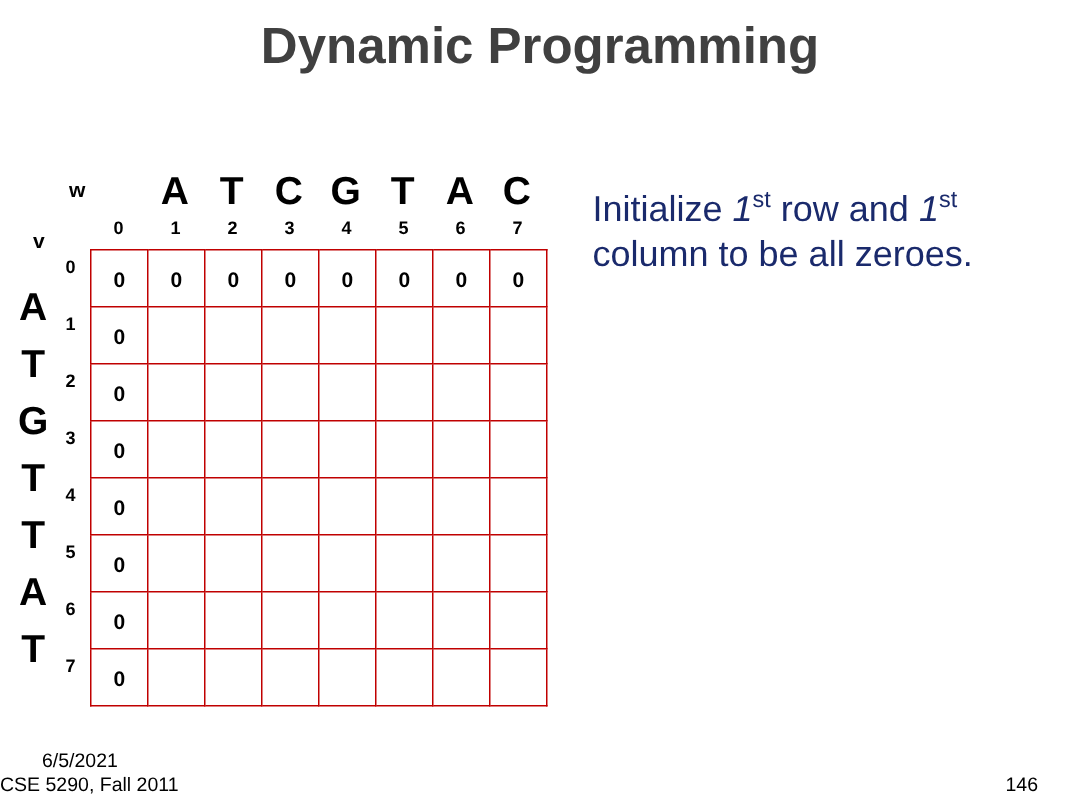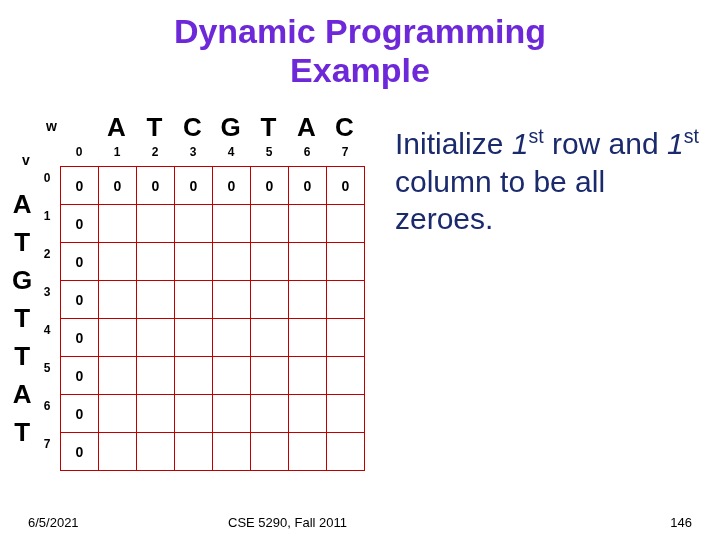--- a/index.html
+++ b/index.html
@@ -7,21 +7,21 @@
     margin: 0;
     width: 720px;
     height: 540px;
     background: #fff;
     font-family: Arial, Helvetica, sans-serif;
     position: relative;
     overflow: hidden;
   }
   .title {
     text-align: center;
-    color: #6d28d9;
+    color: #404040;
     font-weight: bold;
     font-size: 34px;
     line-height: 1.15;
     margin-top: 12px;
   }
   .content {
     position: absolute;
     top: 110px;
     left: 0;
     width: 720px;
@@ -119,45 +119,44 @@
     color: #000;
     padding: 0;
   }
   
   .text-block {
     position: absolute;
     left: 395px;
     top: 14px;
     width: 310px;
     color: #1a2a6c;
-    font-size: 30px;
+    font-size: 24px;
     line-height: 1.25;
   }
   .para { margin-bottom: 22px; }
   .sup { font-size: 0.65em; vertical-align: super; }
   .italic { font-style: italic; }
   
   .footer {
     position: absolute;
     bottom: 10px;
     left: 0;
     width: 720px;
     font-size: 13px;
     color: #000;
   }
-  .footer .date { position: absolute; left: 28px; bottom: 0; }
-  .footer .course { position: absolute; left: 0; width: 575px; text-align: center; bottom: 0; }
+  .footer .date { position: absolute; left: 28px; bottom: 16px; }
+  .footer .course { position: absolute; left: 0; width: 575px; bottom: 0; }
   .footer .page { position: absolute; right: 28px; bottom: 0; }
 </style>
 </head>
 <body>
 
 <div class="title">
   <span>Dynamic Programming</span><br>
-  <span>Example</span>
 </div>
 
 <div class="content">
 
   <div class="figure">
     <div class="axis-label" style="top:8px; left:36px;">w</div>
     <div class="axis-label" style="top:42px; left:12px;">v</div>
 
     <div class="w-letters">
       <span>A</span>

